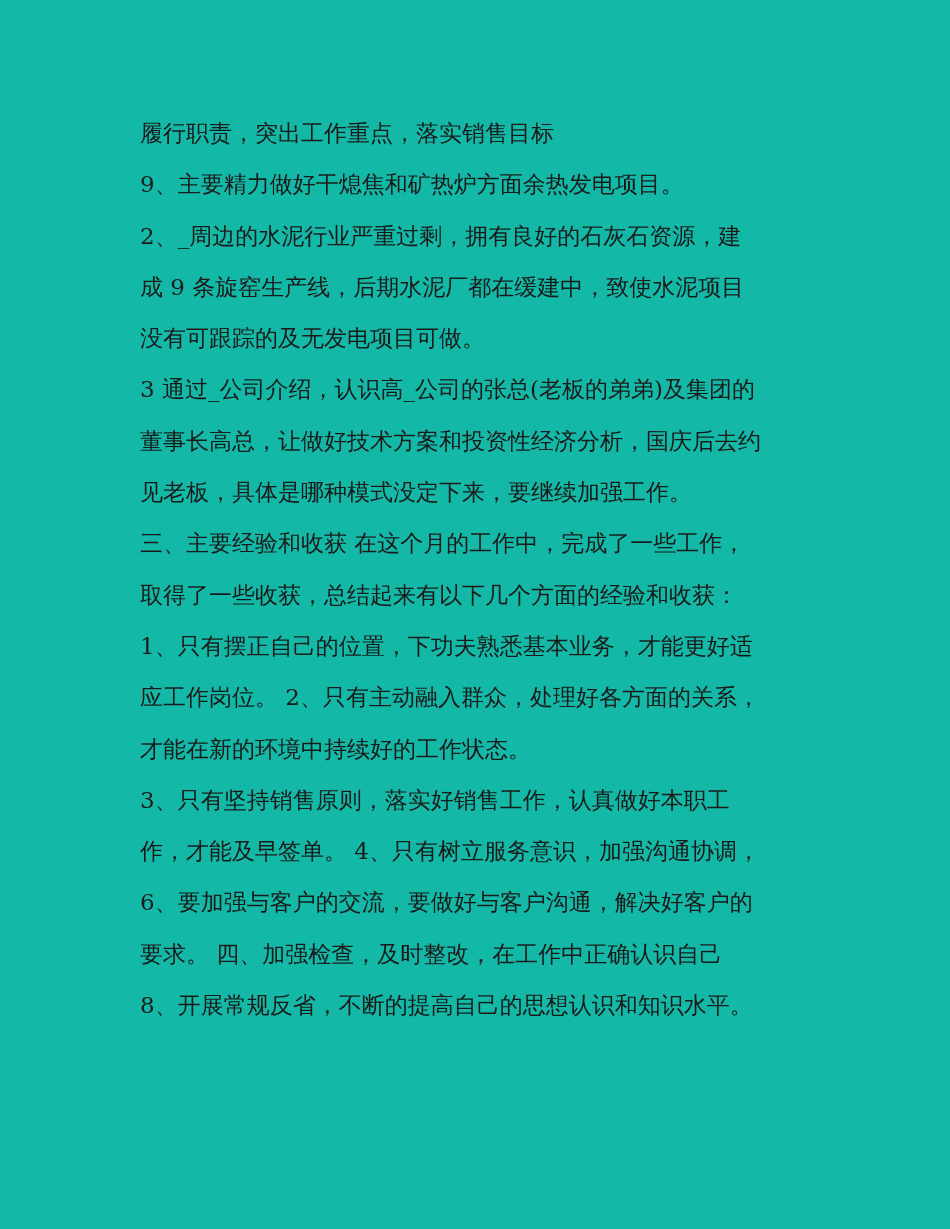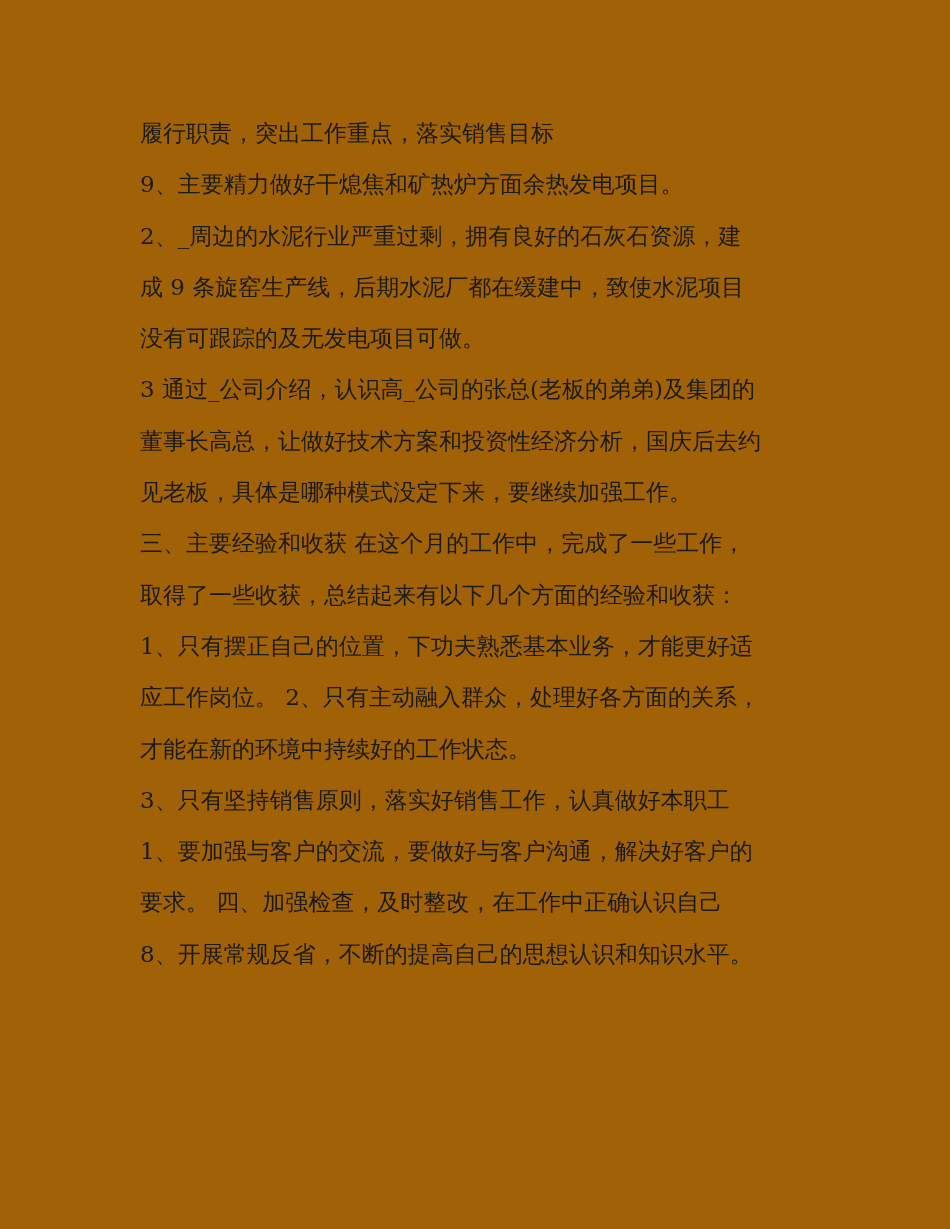--- a/index.html
+++ b/index.html
@@ -12,21 +12,21 @@
       height: 1229px;
       position: relative;
       overflow: hidden;
     }
     .page {
       position: absolute;
       left: 0;
       top: 0;
       width: 950px;
       height: 1229px;
-      background: #a16207;
+      background: #14b8a6;
     }
     .content {
       position: absolute;
       left: 140px;
       top: 108px;
       width: 680px;
     }
     .line {
       font-family: "DejaVu Serif", "Liberation Serif", serif;
       font-size: 23px;
@@ -49,17 +49,18 @@
     <div class="line">没有可跟踪的及无发电项目可做。</div>
     <div class="line">3 通过_公司介绍，认识高_公司的张总(老板的弟弟)及集团的</div>
     <div class="line">董事长高总，让做好技术方案和投资性经济分析，国庆后去约</div>
     <div class="line">见老板，具体是哪种模式没定下来，要继续加强工作。</div>
     <div class="line">三、主要经验和收获 在这个月的工作中，完成了一些工作，</div>
     <div class="line">取得了一些收获，总结起来有以下几个方面的经验和收获：</div>
     <div class="line">1、只有摆正自己的位置，下功夫熟悉基本业务，才能更好适</div>
     <div class="line">应工作岗位。 2、只有主动融入群众，处理好各方面的关系，</div>
     <div class="line">才能在新的环境中持续好的工作状态。</div>
     <div class="line">3、只有坚持销售原则，落实好销售工作，认真做好本职工</div>
-    <div class="line">1、要加强与客户的交流，要做好与客户沟通，解决好客户的</div>
+    <div class="line">作，才能及早签单。 4、只有树立服务意识，加强沟通协调，</div>
+    <div class="line">6、要加强与客户的交流，要做好与客户沟通，解决好客户的</div>
     <div class="line">要求。 四、加强检查，及时整改，在工作中正确认识自己</div>
     <div class="line">8、开展常规反省，不断的提高自己的思想认识和知识水平。</div>
   </div>
 </div>
 
 </body></html>

